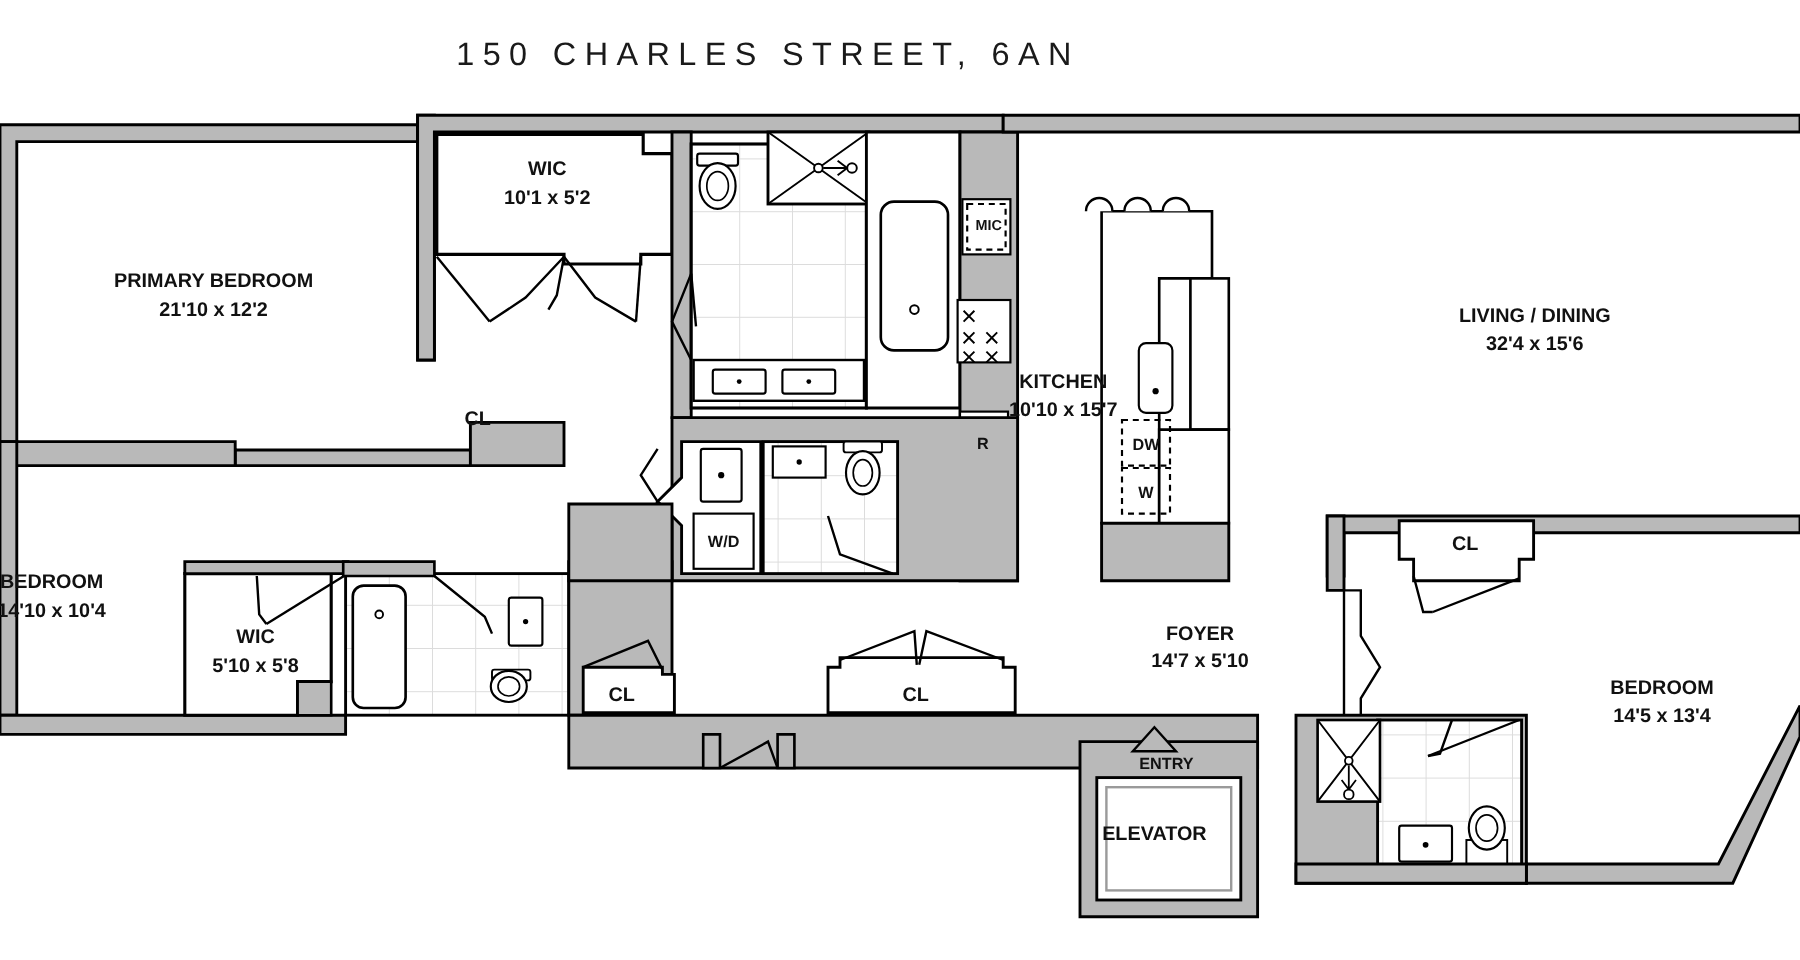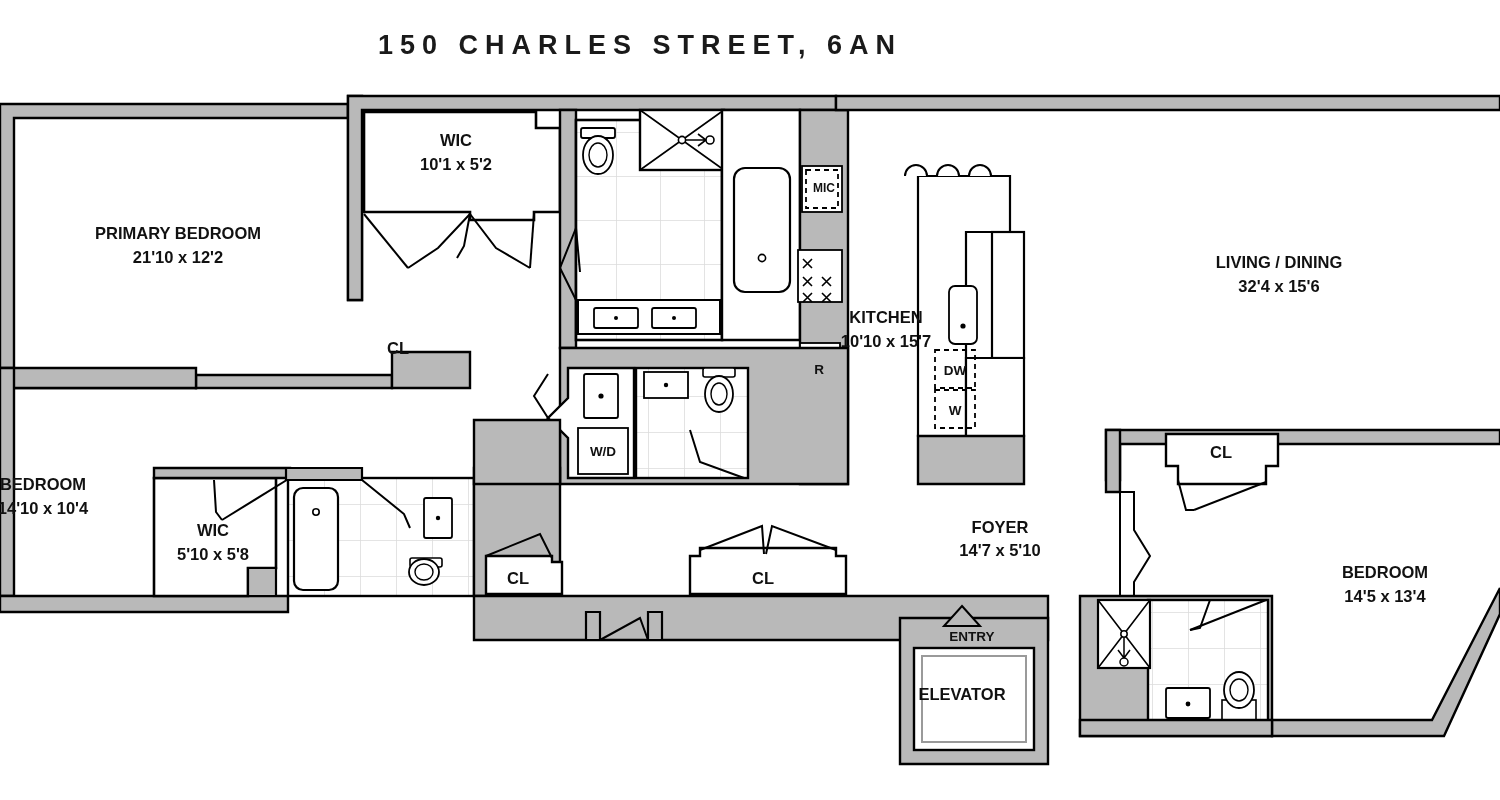--- a/index.html
+++ b/index.html
@@ -1,21 +1,21 @@
 <!DOCTYPE html>
 <html><head>
 <meta charset="utf-8">
 <style>
   html,body{margin:0;padding:0;background:#ffffff;}
   body{width:1500px;height:800px;overflow:hidden;
        font-family:"Liberation Sans","DejaVu Sans",sans-serif;color:#111;}
   #stage{position:relative;width:1500px;height:800px;}
   #title{
     position:absolute;left:0;top:30px;width:1280px;text-align:center;
-    font-size:27px;font-weight:700;letter-spacing:7px;color:#1a1a1a;
+    font-size:27px;font-weight:400;letter-spacing:7px;color:#1a1a1a;
   }
   svg{position:absolute;left:0;top:0;}
   .lbl{font-family:"Liberation Sans","DejaVu Sans",sans-serif;
        font-size:16.5px;font-weight:700;fill:#111;text-anchor:middle;}
   .dim{font-family:"Liberation Sans","DejaVu Sans",sans-serif;
        font-size:16.5px;font-weight:700;fill:#111;text-anchor:middle;}
   .sm{font-family:"Liberation Sans","DejaVu Sans",sans-serif;
       font-size:13.5px;font-weight:700;fill:#111;text-anchor:middle;}
   .xs{font-family:"Liberation Sans","DejaVu Sans",sans-serif;
       font-size:12px;font-weight:700;fill:#111;text-anchor:middle;}

